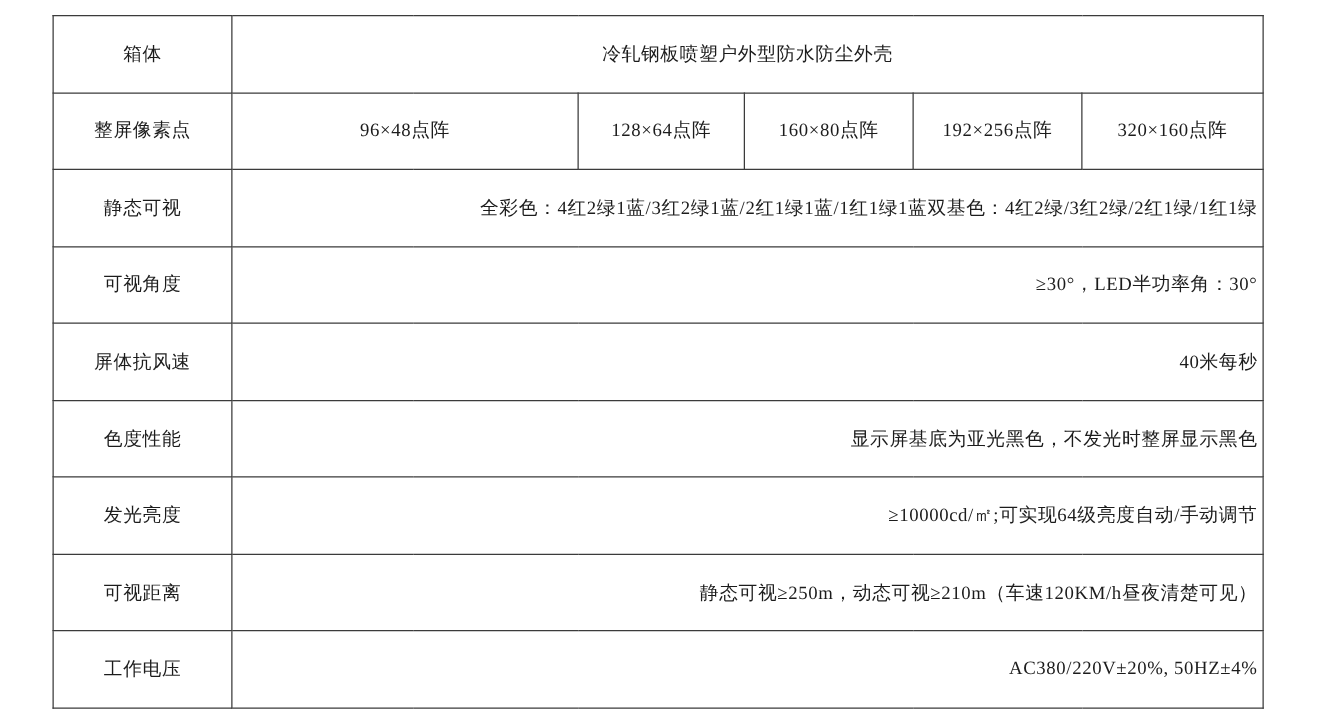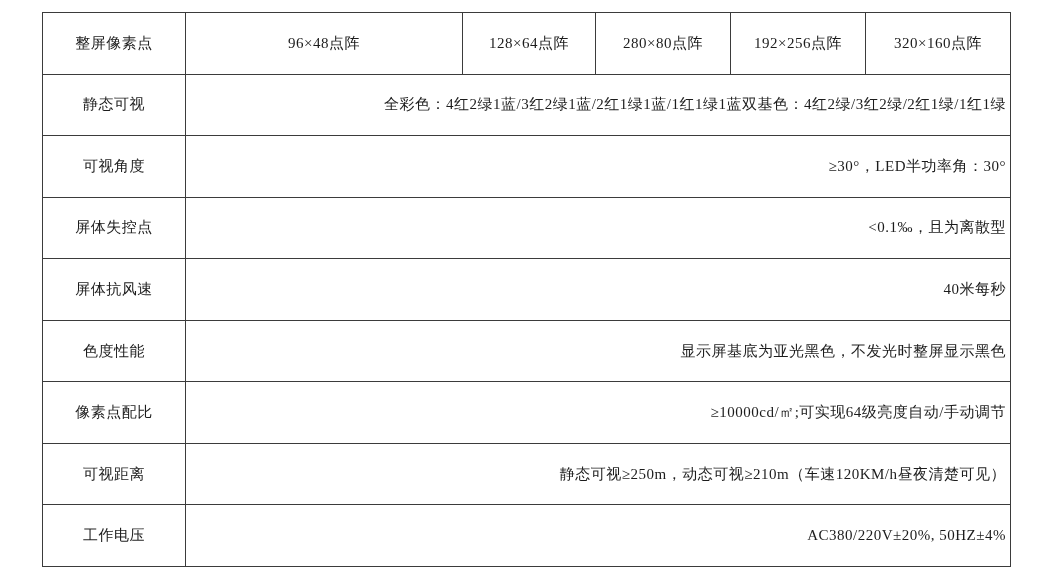--- a/index.html
+++ b/index.html
@@ -54,49 +54,49 @@
       <col style="width:143px">
       <col style="width:145px">
       <col style="width:132px">
       <col style="width:133px">
       <col style="width:135px">
       <col style="width:135px">
       <col style="width:145px">
     </colgroup>
     <tbody>
       <tr>
+        <td class="lbl">箱体</td>
+        <td class="c" colspan="6">冷轧钢板喷塑户外型防水防尘外壳</td>
+      </tr>
+      <tr>
         <td class="lbl">整屏像素点</td>
         <td class="c" colspan="2">96×48点阵</td>
         <td class="c">128×64点阵</td>
-        <td class="c">280×80点阵</td>
+        <td class="c">160×80点阵</td>
         <td class="c">192×256点阵</td>
         <td class="c">320×160点阵</td>
       </tr>
       <tr>
         <td class="lbl">静态可视</td>
         <td class="l" colspan="6">全彩色：4红2绿1蓝/3红2绿1蓝/2红1绿1蓝/1红1绿1蓝双基色：4红2绿/3红2绿/2红1绿/1红1绿</td>
       </tr>
       <tr>
         <td class="lbl">可视角度</td>
         <td class="l" colspan="6">≥30°，LED半功率角：30°</td>
       </tr>
       <tr>
-        <td class="lbl">屏体失控点</td>
-        <td class="l" colspan="6">&lt;0.1‰，且为离散型</td>
-      </tr>
-      <tr>
         <td class="lbl">屏体抗风速</td>
         <td class="l" colspan="6">40米每秒</td>
       </tr>
       <tr>
         <td class="lbl">色度性能</td>
         <td class="l" colspan="6">显示屏基底为亚光黑色，不发光时整屏显示黑色</td>
       </tr>
       <tr>
-        <td class="lbl">像素点配比</td>
+        <td class="lbl">发光亮度</td>
         <td class="l" colspan="6">≥10000cd/㎡;可实现64级亮度自动/手动调节</td>
       </tr>
       <tr>
         <td class="lbl">可视距离</td>
         <td class="l" colspan="6">静态可视≥250m，动态可视≥210m（车速120KM/h昼夜清楚可见）</td>
       </tr>
       <tr>
         <td class="lbl">工作电压</td>
         <td class="l" colspan="6">AC380/220V±20%, 50HZ±4%</td>
       </tr>

